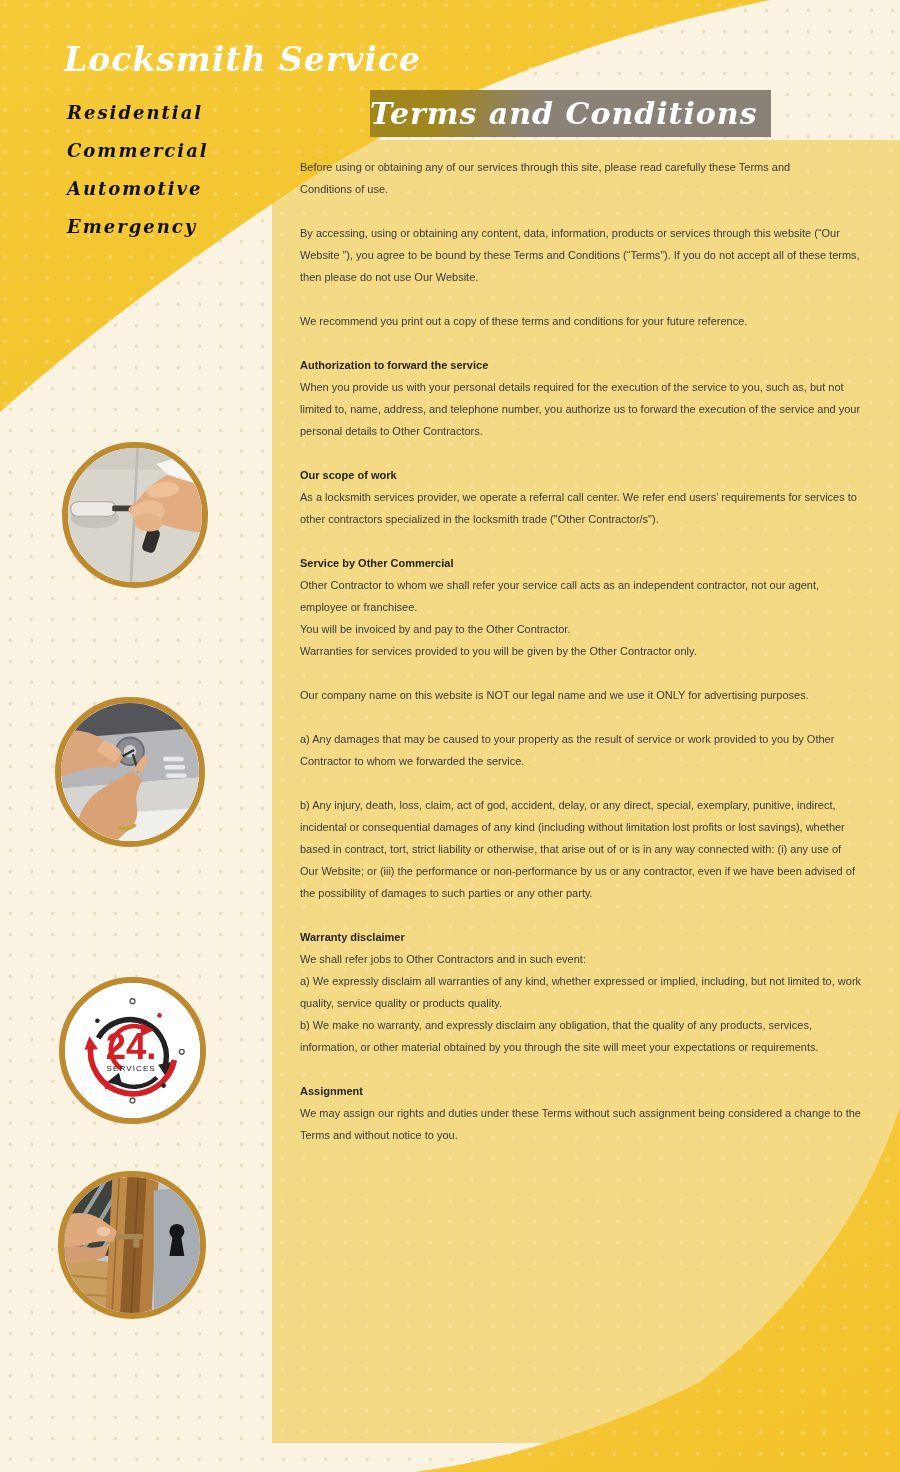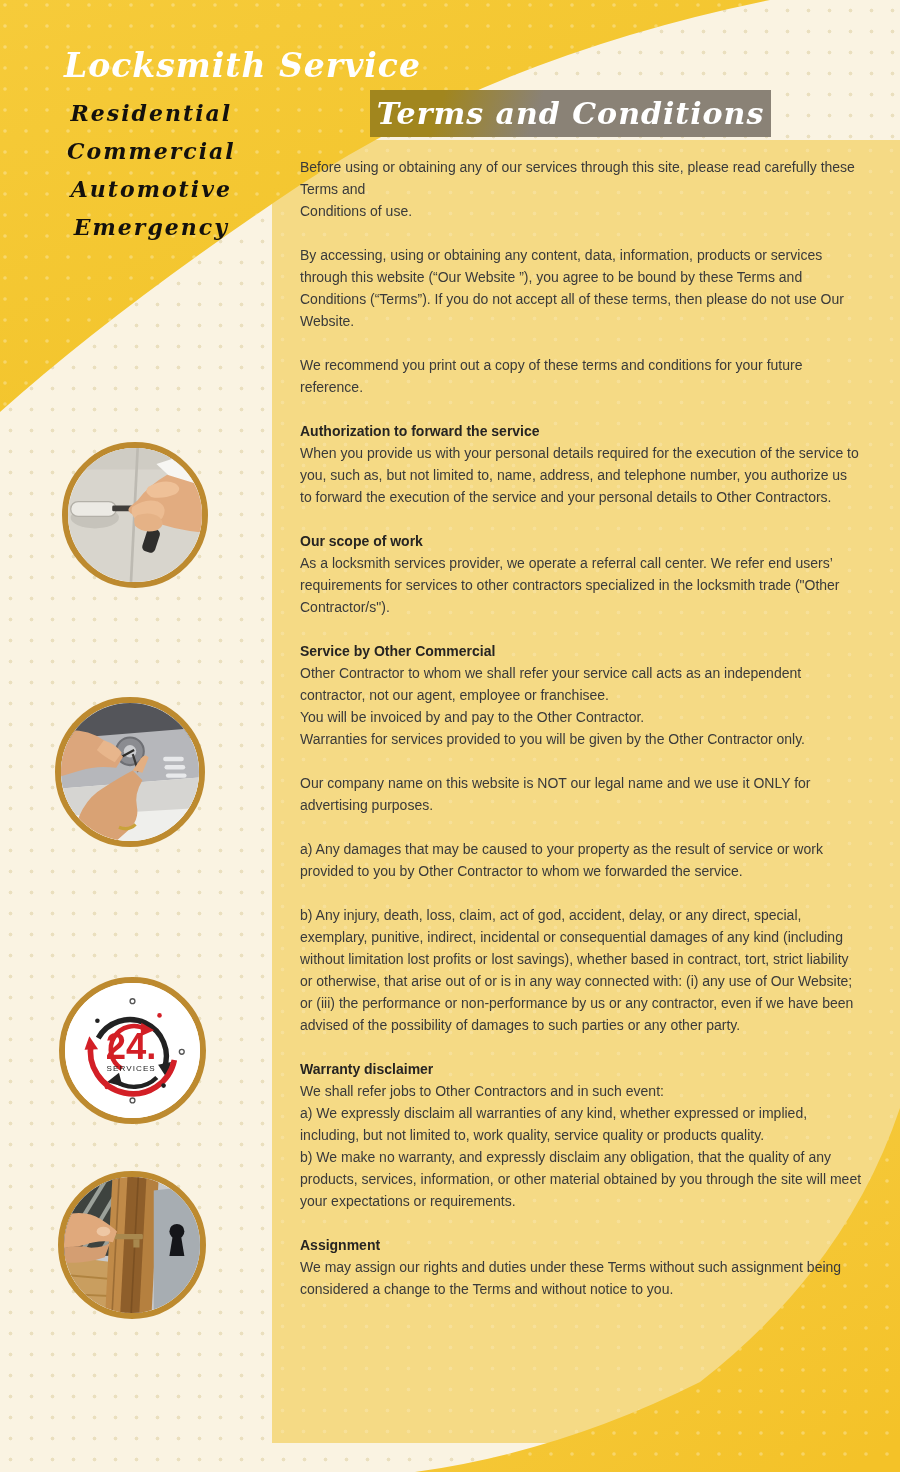--- a/index.html
+++ b/index.html
@@ -13,48 +13,48 @@
   .bg-svg{position:absolute; left:0; top:0; z-index:2; pointer-events:none;}
   .panel-bg{
     position:absolute; left:272px; top:140px; width:628px; height:1303px; z-index:1;
     background-color:#f5da85;
     background-image:radial-gradient(rgba(255,255,255,0.16) 1.8px, transparent 2.1px);
     background-size:21px 21px;
   }
   .header-bar{
     position:absolute; left:370px; top:90px; width:401px; height:47px; z-index:3;
     background:linear-gradient(109deg,#a1861e 0%,#a1861e 18%,#8a8276 42%,#8a8276 100%);
-    display:flex; align-items:center; justify-content:center;
+    display:flex; align-items:center; 
   }
   .page-title{
     color:#ffffff; font-family:"DejaVu Serif", serif; font-style:italic; font-weight:bold;
     font-size:30px; letter-spacing:1px; white-space:nowrap;
   }
   .brand{
-    position:absolute; left:64px; top:46px; z-index:4;
+    position:absolute; left:64px; top:40px; z-index:4;
     color:#ffffff; font-family:"DejaVu Serif", serif; font-style:italic; font-weight:bold;
     font-size:33px; letter-spacing:1px; white-space:nowrap;
   }
   .services{position:absolute; left:67px; top:94px; z-index:4;}
   .service-item{
     color:#14110d; font-family:"DejaVu Serif", serif; font-style:italic; font-weight:bold;
-    font-size:22px; line-height:38px; letter-spacing:2px; white-space:nowrap;text-align:center;
+    font-size:18px; line-height:38px; letter-spacing:2px; white-space:nowrap;
   }
   .photo-circle{
     position:absolute; z-index:4; border:6px solid #bd8a2f; border-radius:50%;
     overflow:hidden; background:#fff; box-sizing:border-box;
   }
   .photo-circle svg{display:block; width:100%; height:100%;}
   .c1{left:62px;  top:442px;  width:146px; height:146px;}
   .c2{left:55px;  top:697px;  width:150px; height:150px;}
   .c3{left:59px;  top:977px;  width:147px; height:147px;}
   .c4{left:58px;  top:1171px; width:148px; height:148px;}
   .content{
     position:absolute; left:300px; top:156px; width:562px; z-index:5;
-    color:#3a3a3a; font-size:14px; line-height:22px;
+    color:#3a3a3a; font-size:11px; line-height:22px;
   }
   .section{margin:0 0 22px 0;}
   .sec-heading{font-weight:bold; color:#262422; white-space:pre-line;}
   .sec-heading:empty{display:none;}
   .sec-body{white-space:pre-line;}
   .badge-num{font-family:"Liberation Sans", sans-serif; font-weight:bold;}
 </style>
 </head>
 <body>
 

